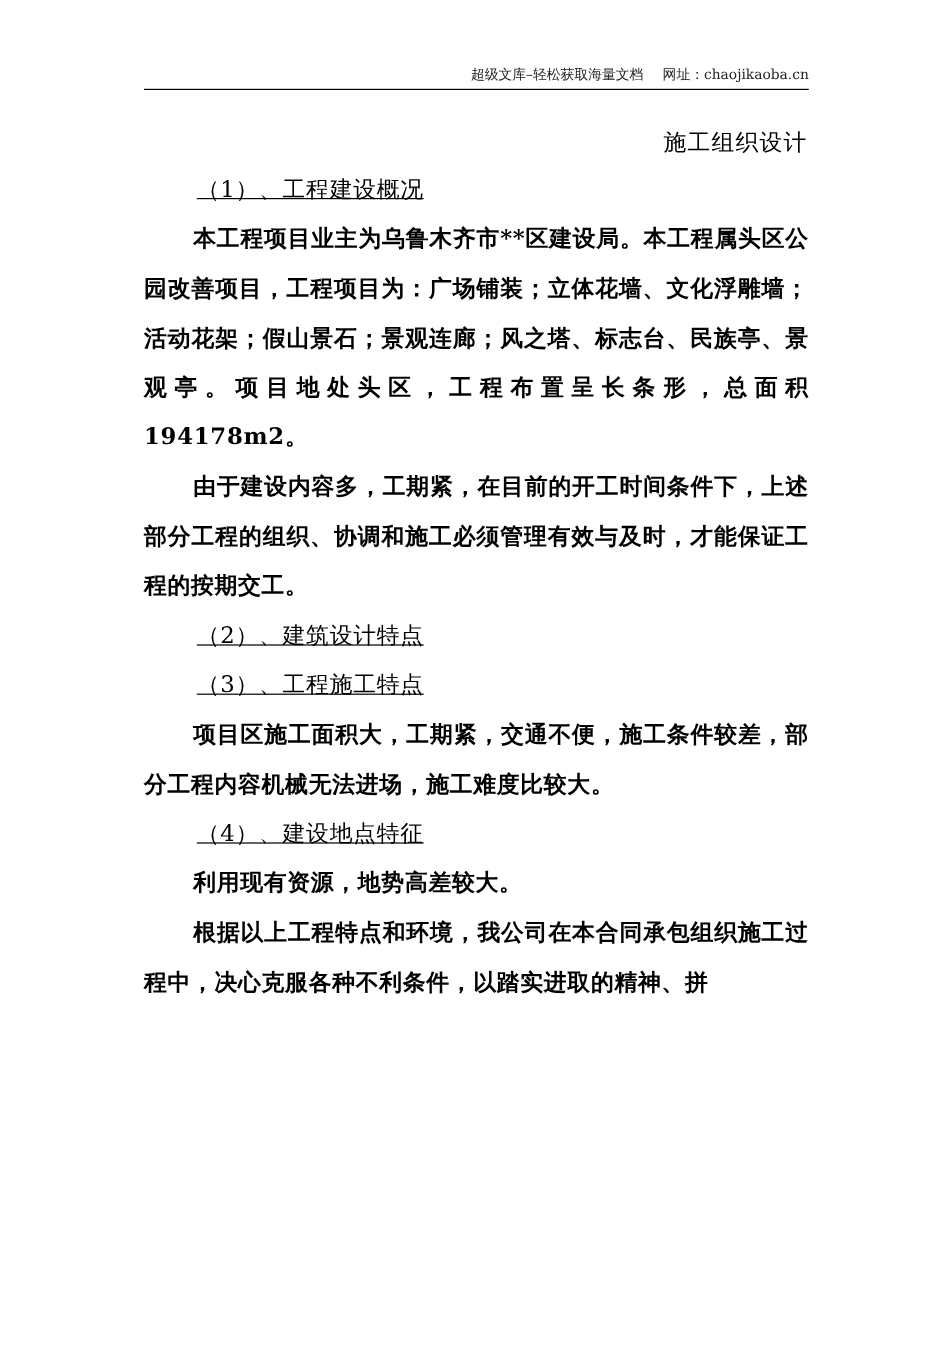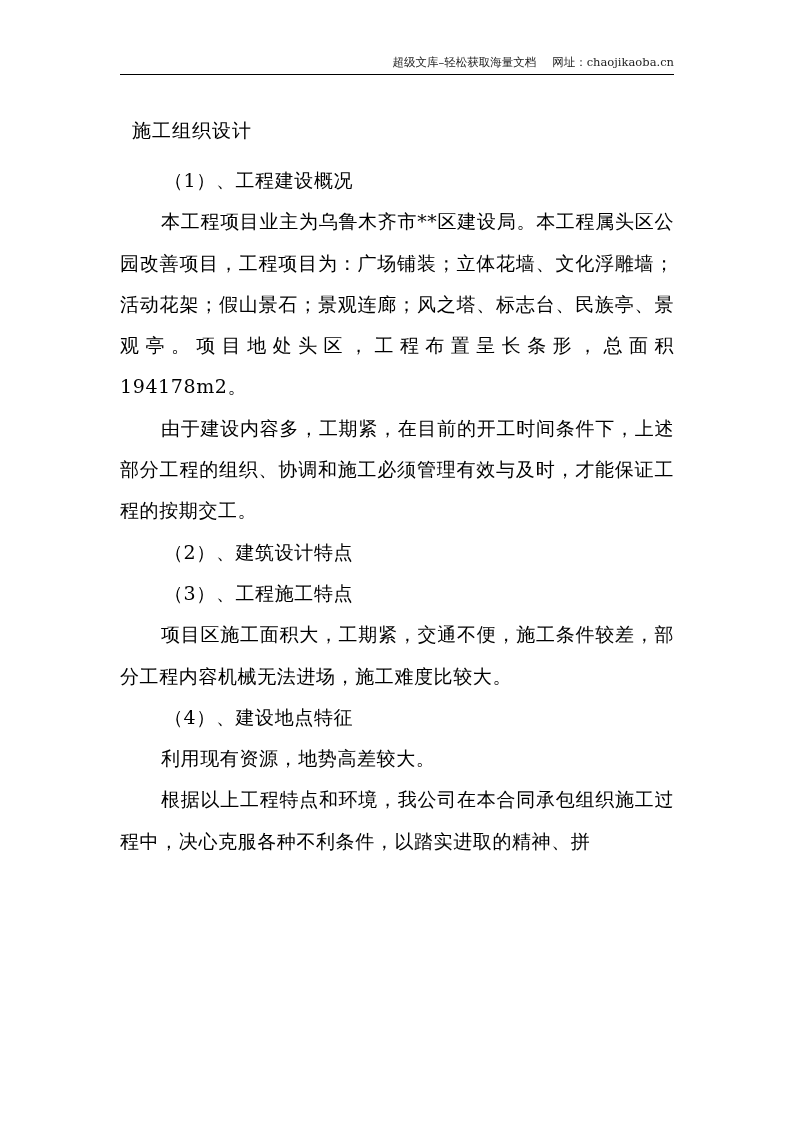--- a/index.html
+++ b/index.html
@@ -36,46 +36,47 @@
       display: inline-block;
       width: 16px;
     }
     .content {
       position: absolute;
       left: 120px;
       top: 100px;
       width: 554px;
     }
     .title {
-      text-align: left;
+      text-align: right;
       font-size: 19px;
       line-height: 36px;
       height: 36px;
-      margin: 12px;
+      margin: 1px;
       font-weight: normal;
       letter-spacing: 1px;
     }
     .line {
       font-size: 19px;
       line-height: 41.3px;
       margin: 0;
       white-space: nowrap;
       letter-spacing: 0.6px;
     }
     .para {
       font-size: 19px;
       line-height: 41.3px;
       margin: 0;
       text-indent: 41px;
       text-align: justify;
       text-align-last: left;
       letter-spacing: 0.6px;
+      font-weight: bold;
     }
     .h1 { padding-left: 41px; text-indent: 0; }
-    .h2 { padding-left: 44px; text-indent: 0; }
+    .h2 { padding-left: 44px; text-indent: 0; text-decoration: underline; }
   </style>
 </head>
 <body>
 
 <div class="page-header">
   <div class="header-text">
     <span>超级文库–轻松获取海量文档</span><span class="gap"></span><span>网址：</span><span>chaojikaoba.cn</span>
   </div>
 </div>
 

